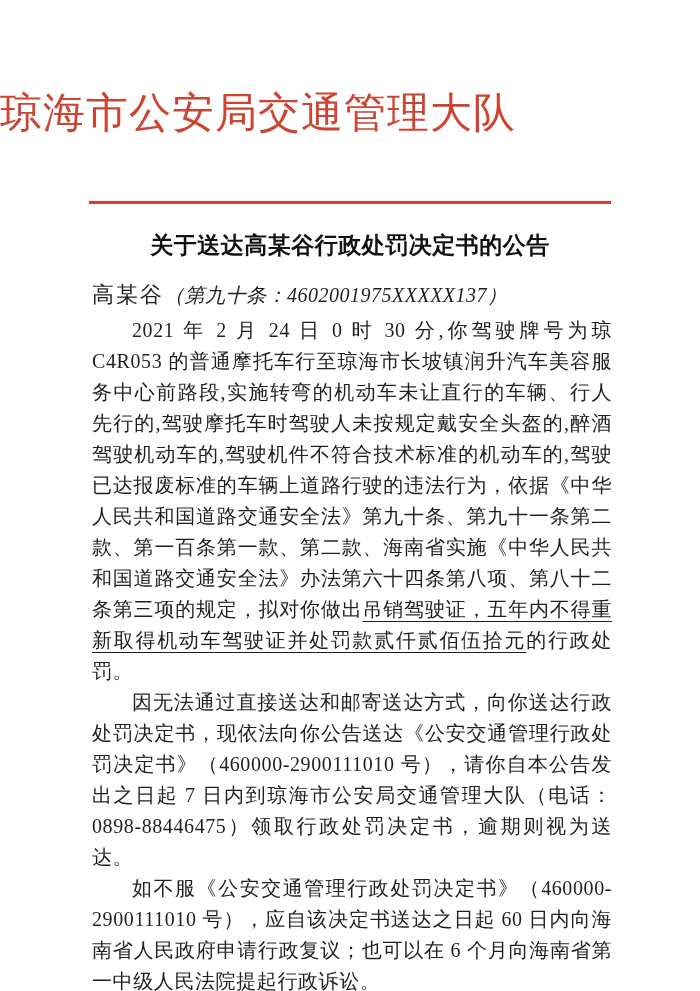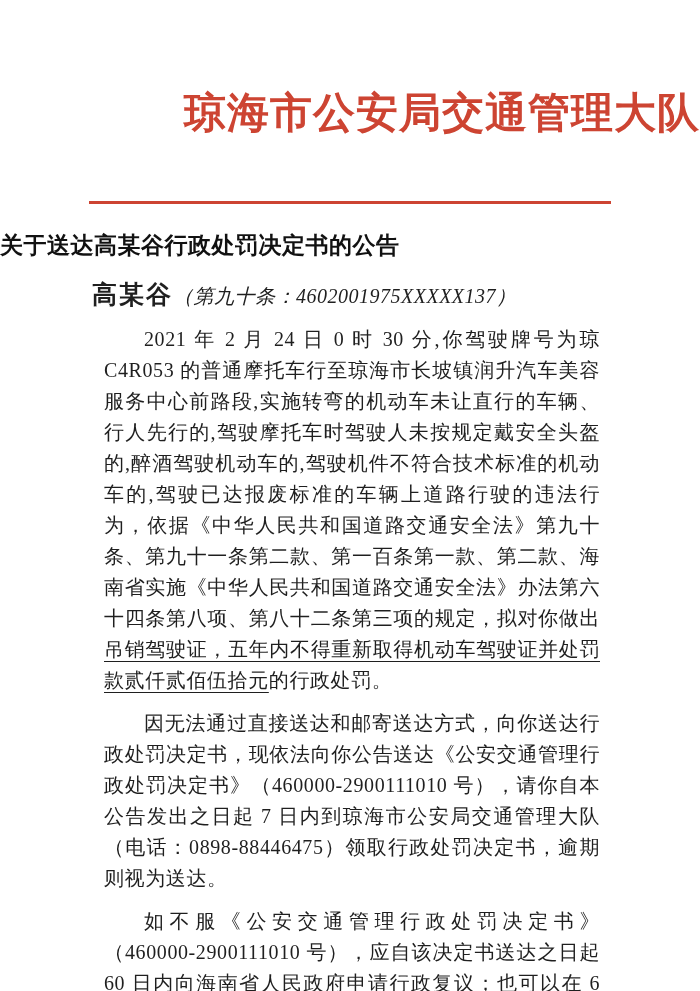--- a/index.html
+++ b/index.html
@@ -11,64 +11,65 @@
     position: relative;
     width: 700px;
     height: 991px;
     background: #ffffff;
     overflow: hidden;
     font-family: "Liberation Serif", "DejaVu Serif", serif;
     color: #1f1f1f;
   }
   .agency-header {
     margin-top: 86px;
-    text-align: right;
+    text-align: left;
     font-size: 42px;
-    font-weight: bold;
+    font-weight: normal;
     letter-spacing: 1px;
     color: #cd4432;
     line-height: 1.3;
     white-space: nowrap;
   }
   .red-rule {
     width: 522px;
     height: 3px;
     background: #cd4432;
     margin: 60px auto 0 auto;
   }
   .notice-title {
     margin-top: 26px;
+    text-align: center;
     font-size: 23px;
     font-weight: bold;
     letter-spacing: 0.5px;
     color: #111111;
   }
   .content {
     margin-top: 18px;
     padding: 0 88px 0 92px;
     font-size: 20px;
     line-height: 31px;
     letter-spacing: 0.6px;
     text-align: justify;
   }
   .recipient-line {
     text-indent: 0;
     margin: 0 0 4px 0;
   }
   .recipient-name {
-    font-weight: bold;
-    font-size: 25px;
+    font-weight: normal;
+    font-size: 22px;
     letter-spacing: 2px;
   }
   .recipient-id {
     font-style: italic;
     letter-spacing: 0.5px;
   }
   .body-para {
-    margin: 12px;
+    margin: 0;
     text-indent: 2em;
   }
   .penalty-underline {
     text-decoration: underline;
     text-underline-offset: 5px;
     text-decoration-thickness: 1px;
   }
 </style>
 </head>
 <body>

